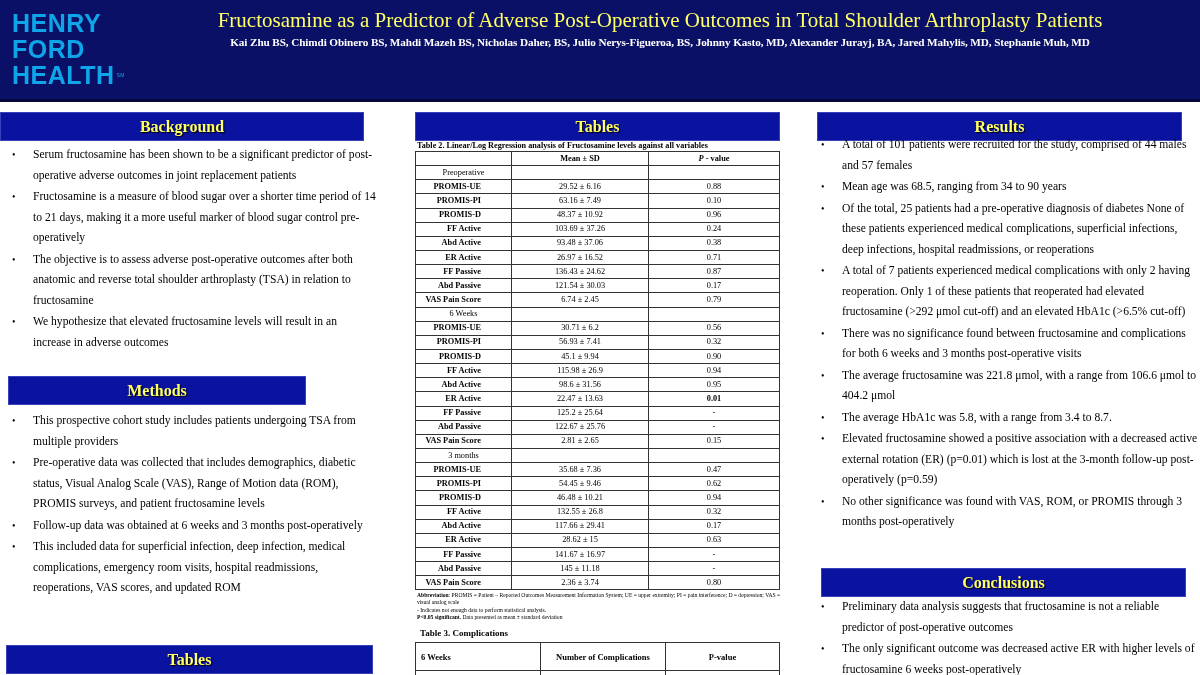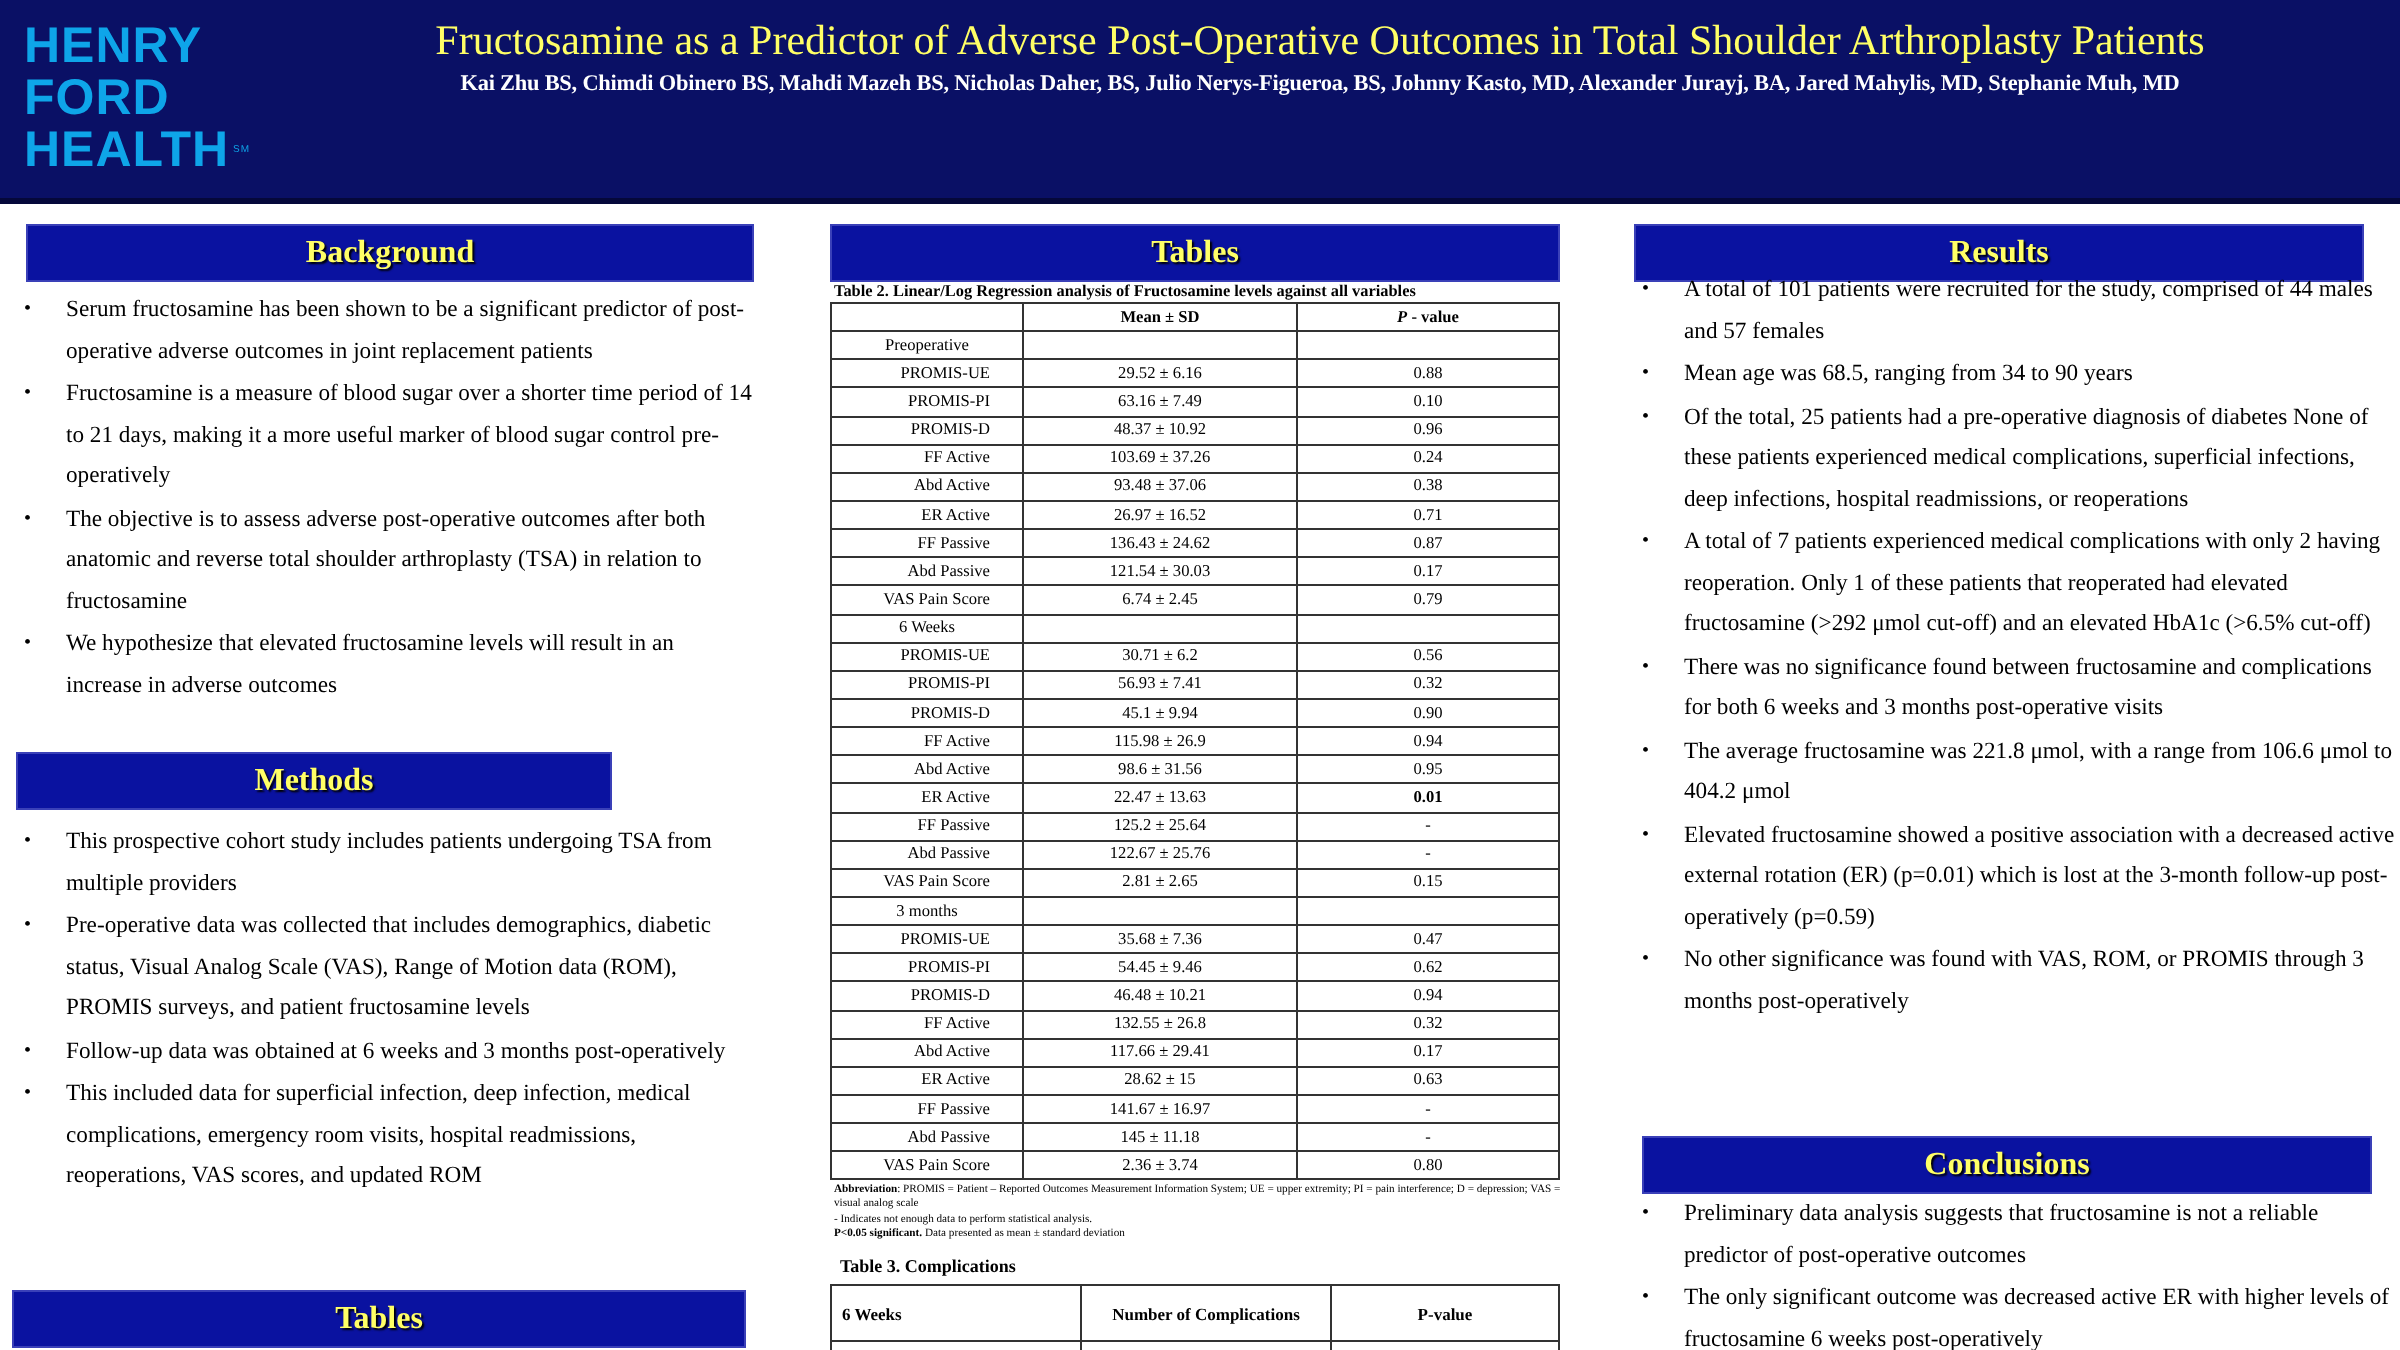--- a/index.html
+++ b/index.html
@@ -68,21 +68,21 @@
       position: absolute; left: 415px; top: 151px; width: 365px;
       border-collapse: collapse; font-size: 8.3px;
       font-family: "Liberation Serif", serif;
     }
     table.t2 td, table.t2 th {
       border: 1px solid #333; height: 14.15px; padding: 0 3px; line-height: 12px;
     }
     table.t2 th { font-weight: bold; text-align: center; }
     table.t2 th.pv { font-weight: bold; }
     table.t2 th.pv i { font-style: italic; }
-    table.t2 td.var { text-align: right; font-weight: normal; padding-right: 16px; width: 96px; }
+    table.t2 td.var { text-align: right; font-weight: bold; padding-right: 30px; width: 96px; }
     table.t2 td.grp { text-align: center; font-weight: normal; }
     table.t2 td.mean { text-align: center; width: 137px; }
     table.t2 td.p { text-align: center; }
     table.t2 td.p.sig { font-weight: bold; }
 
     .t2-notes {
       position: absolute; left: 417px; top: 592px; width: 365px;
       font-size: 5.6px; line-height: 7.4px;
       font-family: "Liberation Serif", serif;
     }
@@ -111,21 +111,21 @@
   <div class="logo">
     <span class="line">HENRY</span>
     <span class="line">FORD</span>
     <span class="line"><span>HEALTH</span><span class="tm">SM</span></span>
   </div>
   <div class="title">Fructosamine as a Predictor of Adverse Post-Operative Outcomes in Total Shoulder Arthroplasty Patients</div>
   <div class="authors">Kai Zhu BS, Chimdi Obinero BS, Mahdi Mazeh BS, Nicholas Daher, BS,  Julio Nerys-Figueroa, BS, Johnny Kasto, MD,  Alexander Jurayj, BA, Jared Mahylis, MD,  Stephanie Muh, MD</div>
   <div class="affil">Department of Orthopaedic Surgery, Henry Ford Health, Detroit, Michigan</div>
 </div>
 
-<div class="sec-head" style="left:13px; top:112px; width:364px;">Background</div>
+<div class="sec-head" style="left:0; top:112px; width:364px;">Background</div>
 <ul class="blist" style="left:6px; top:145px; width:370px;">
   <li>Serum fructosamine has been shown to be a significant predictor of post-operative adverse outcomes in joint replacement patients</li>
   <li>Fructosamine is a measure of blood sugar over a shorter time period of 14 to 21 days, making it a more useful marker of blood sugar control pre-operatively</li>
   <li>The objective is to assess adverse post-operative outcomes after both anatomic and reverse total shoulder arthroplasty (TSA) in relation to fructosamine</li>
   <li>We hypothesize that elevated fructosamine levels will result in an increase in adverse outcomes</li>
 </ul>
 
 <div class="sec-head" style="left:8px; top:376px; width:298px;">Methods</div>
 <ul class="blist" style="left:6px; top:411px; width:370px;">
   <li>This prospective cohort study includes patients undergoing TSA from multiple providers</li>
@@ -325,20 +325,21 @@
   </table>
 
 <div class="sec-head" style="left:817px; top:112px; width:365px;">Results</div>
 <ul class="blist" style="left:815px; top:135px; width:385px;">
   <li>A total of 101 patients were recruited for the study, comprised of 44 males and 57 females</li>
   <li>Mean age was 68.5, ranging from 34 to 90 years</li>
   <li>Of the total, 25 patients had a pre-operative diagnosis of diabetes None of these patients experienced medical complications, superficial infections, deep infections, hospital readmissions, or reoperations</li>
   <li>A total of 7 patients experienced medical complications with only 2 having reoperation. Only 1 of these patients that reoperated had elevated fructosamine (&gt;292 μmol cut-off) and an elevated HbA1c (&gt;6.5% cut-off)</li>
   <li>There was no significance found between fructosamine and complications for both 6 weeks and 3 months post-operative visits</li>
   <li>The average fructosamine was 221.8 μmol, with a range from 106.6 μmol to 404.2 μmol</li>
+  <li>The average HbA1c was 5.8, with a range from 3.4 to 8.7.</li>
   <li>Elevated fructosamine showed a positive association with a decreased active external rotation (ER) (p=0.01) which is lost at the 3-month follow-up post-operatively (p=0.59)</li>
   <li>No other significance was found with VAS, ROM, or PROMIS through 3 months post-operatively</li>
 </ul>
 
 <div class="sec-head" style="left:821px; top:568px; width:365px;">Conclusions</div>
 <ul class="blist" style="left:815px; top:597px; width:385px;">
   <li>Preliminary data analysis suggests that fructosamine is not a reliable predictor of post-operative outcomes</li>
   <li>The only significant outcome was decreased active ER with higher levels of fructosamine 6 weeks post-operatively</li>
 </ul>
 

